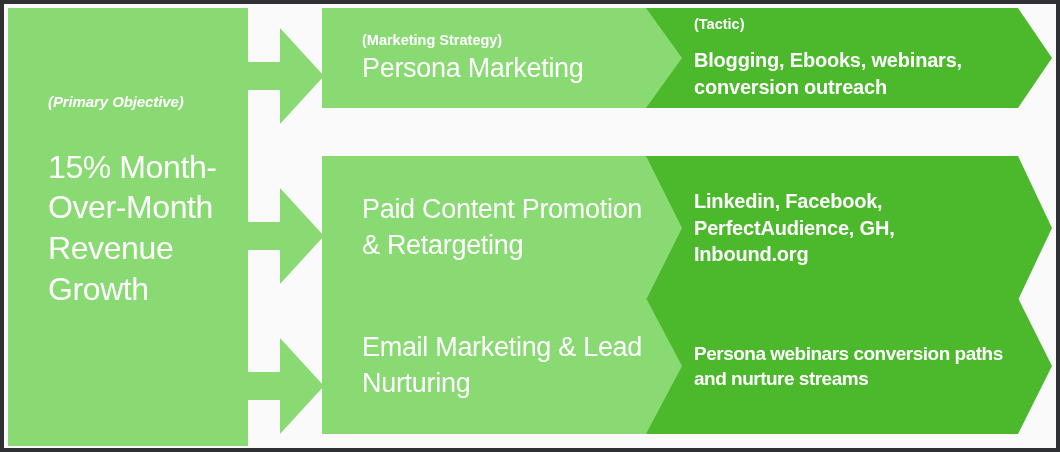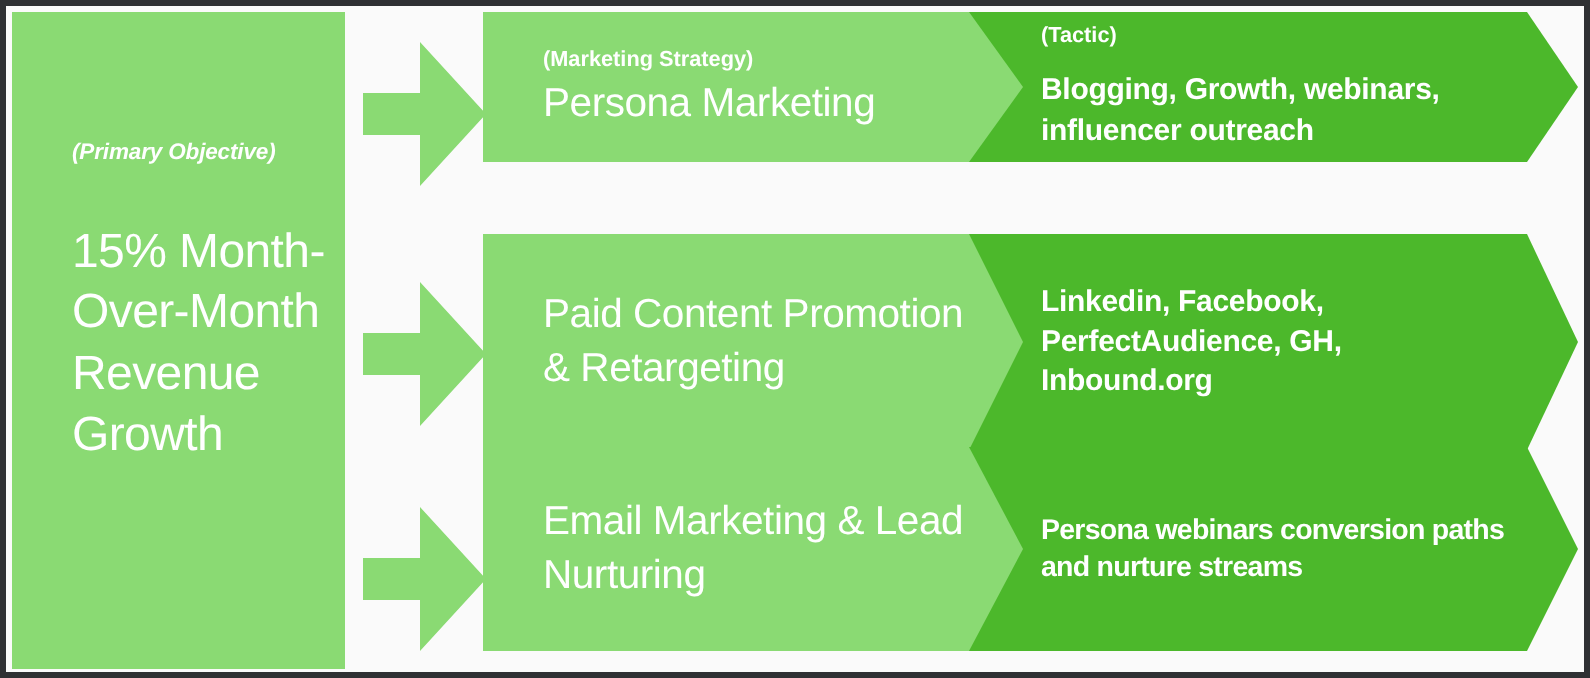--- a/index.html
+++ b/index.html
@@ -19,21 +19,21 @@
     border: 4px solid #2f3033;
     background: #fafafa;
     overflow: hidden;
   }
 
   
   .objective-panel {
     position: absolute;
     left: 4px;
     top: 4px;
-    width: 222px;
+    width: 240px;
     height: 438px;
     background: #8ada73;
     box-sizing: border-box;
     padding: 0 0 0 40px;
     display: flex;
     flex-direction: column;
     justify-content: flex-start;
     z-index: 2;
   }
   .objective-kicker {
@@ -184,21 +184,21 @@
 
   <div class="row row-1">
     <div class="tactic-band"></div>
     <div class="strategy-band"></div>
     <div class="strategy-content">
       <div class="strategy-kicker">(Marketing Strategy)</div>
       <div class="strategy-title">Persona Marketing</div>
     </div>
     <div class="tactic-content">
       <div class="tactic-kicker">(Tactic)</div>
-      <div class="tactic-text">Blogging, Growth, webinars, influencer outreach</div>
+      <div class="tactic-text">Blogging, Ebooks, webinars, conversion outreach</div>
     </div>
   </div>
 
   <div class="row row-2">
     <div class="tactic-band"></div>
     <div class="strategy-band"></div>
     <div class="strategy-content">
 
       <div class="strategy-title">Paid Content Promotion &amp; Retargeting</div>
     </div>

